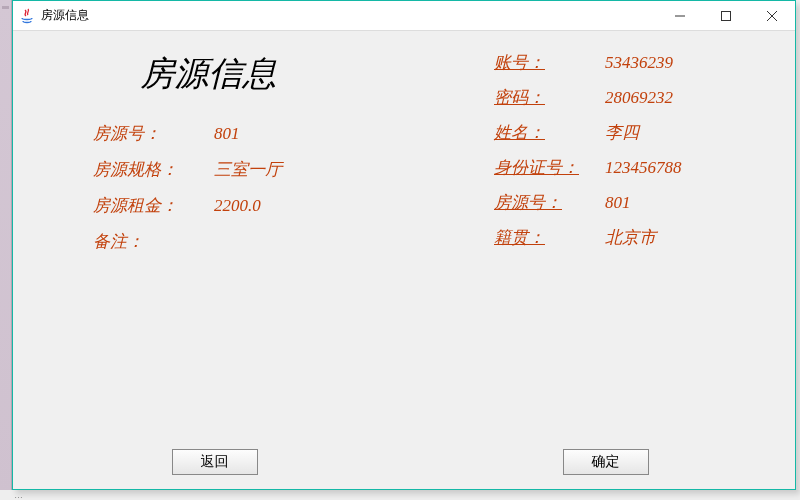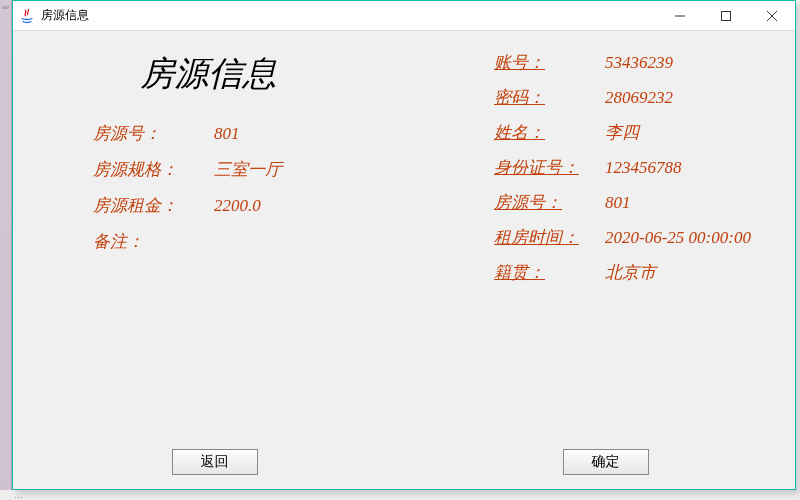--- a/index.html
+++ b/index.html
@@ -193,24 +193,20 @@
         </div>
         <div class="row">
           <span class="label">身份证号：</span>
           <span class="value">123456788</span>
         </div>
         <div class="row">
           <span class="label">房源号：</span>
           <span class="value">801</span>
         </div>
         <div class="row">
-          <span class="label">租房时间：</span>
-          <span class="value">2020-06-25 00:00:00</span>
-        </div>
-        <div class="row">
           <span class="label">籍贯：</span>
           <span class="value">北京市</span>
         </div>
       </div>
       <div class="btn-wrap">
         <div class="btn">确定</div>
       </div>
     </div>
 
   </div>

